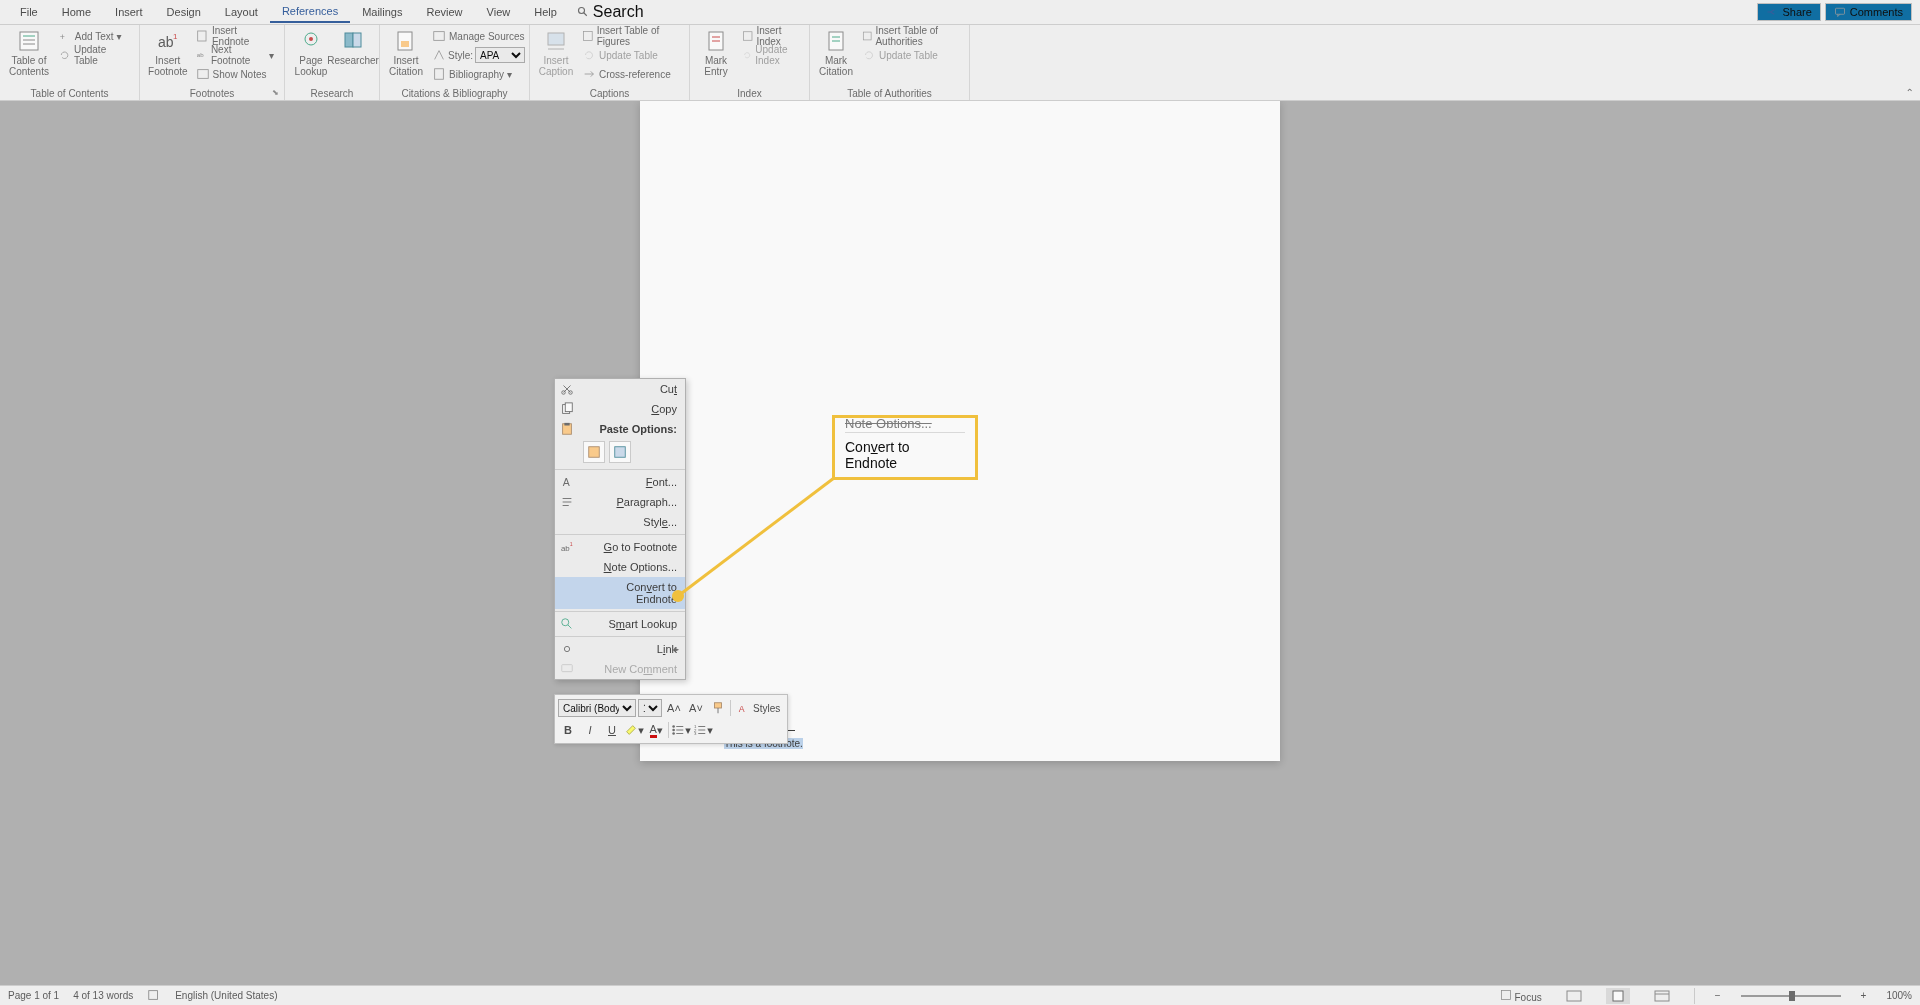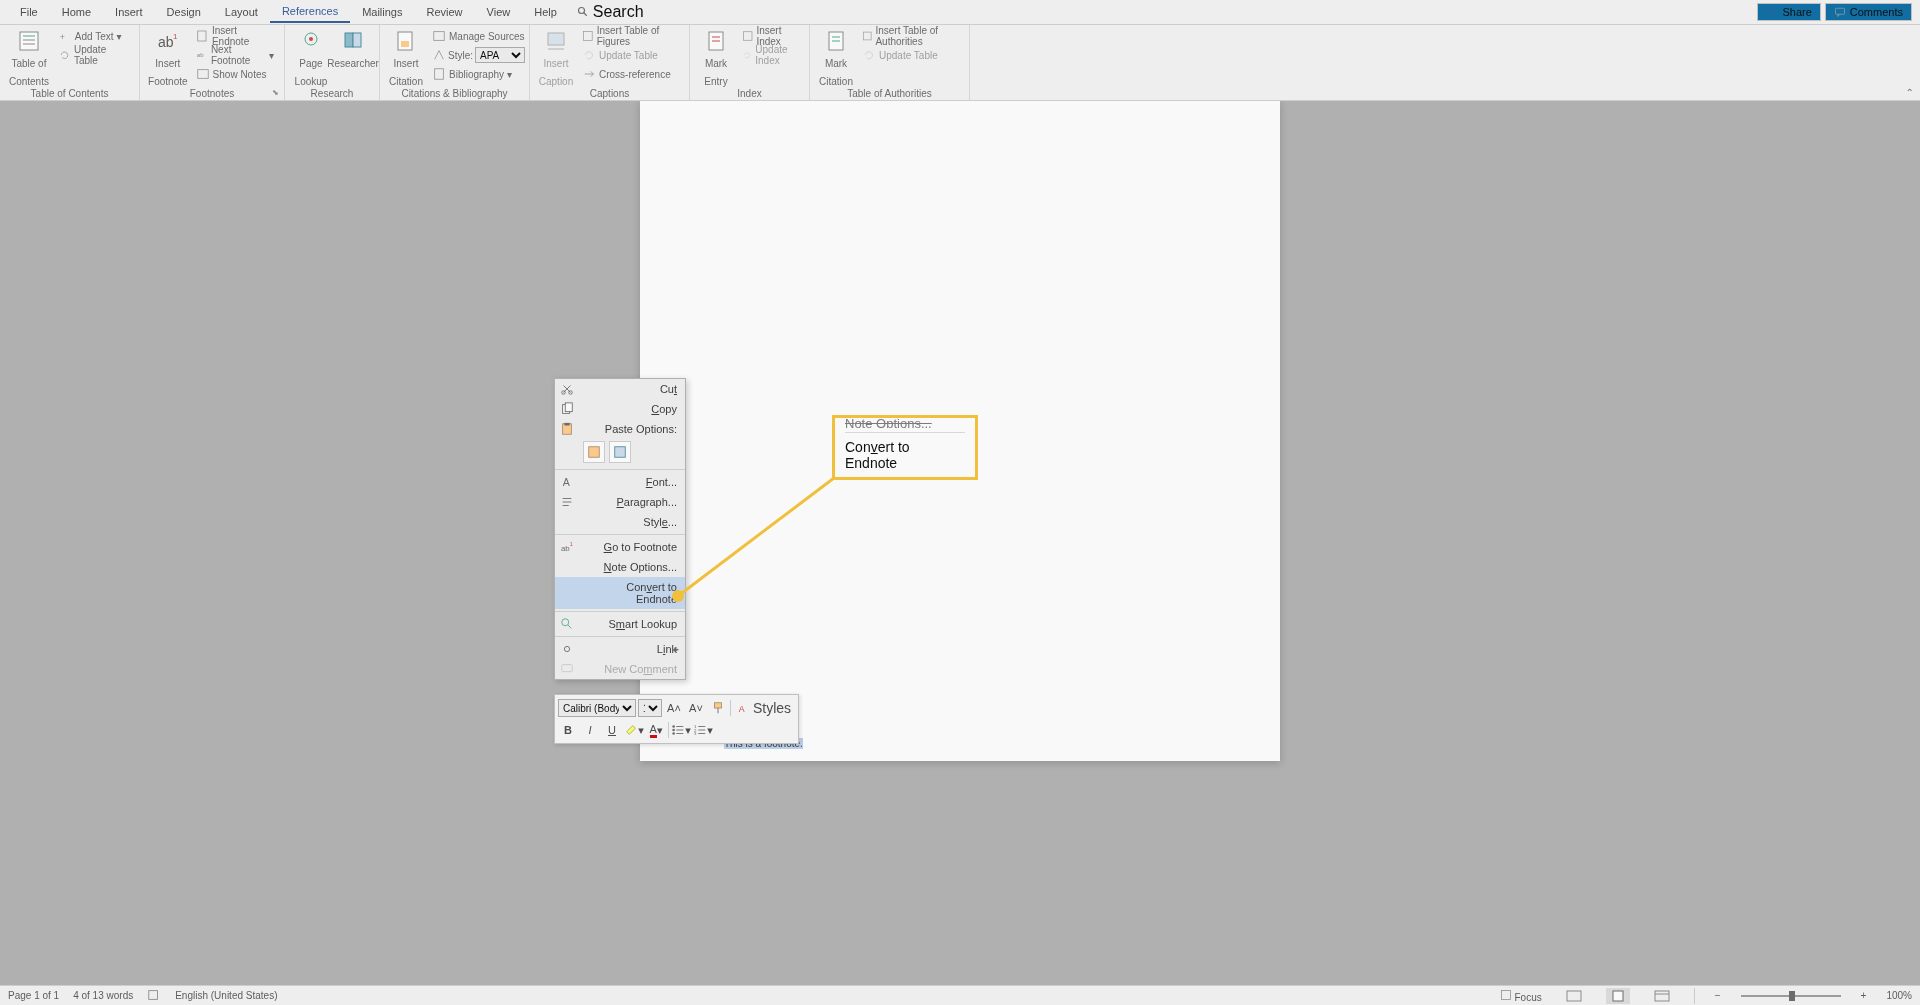--- a/index.html
+++ b/index.html
@@ -14,21 +14,21 @@
 .right-tabs { margin-left: auto; display: flex; gap: 4px; }
 .share-btn, .comments-btn { padding: 2px 8px; font-size: 11px; border: 1px solid #c0c0c0; background: #0369a1; display: flex; align-items: center; gap: 4px; cursor: pointer; }
 
 
 .ribbon { background: #f3f3f3; height: 76px; display: flex; border-bottom: 1px solid #d0d0d0; }
 .ribbon-group { border-right: 1px solid #d8d8d8; padding: 2px 6px; display: flex; flex-direction: column; position: relative; }
 .ribbon-group-content { display: flex; flex: 1; align-items: flex-start; gap: 2px; }
 .ribbon-group-label { font-size: 10px; color: #666; text-align: center; padding: 1px 0; position: absolute; bottom: 0; left: 0; right: 0; }
 .ribbon-btn-large { display: flex; flex-direction: column; align-items: center; justify-content: center; padding: 2px 4px; cursor: pointer; min-width: 40px; }
 .ribbon-btn-large .icon { width: 24px; height: 24px; margin-bottom: 2px; }
-.ribbon-btn-large .label { font-size: 10px; color: #666; text-align: center; line-height: 18px; }
+.ribbon-btn-large .label { font-size: 10px; color: #666; text-align: center; line-height: 11px; }
 .ribbon-btn-small { display: flex; align-items: center; gap: 3px; padding: 1px 4px; cursor: pointer; font-size: 10px; color: #666; height: 18px; }
 .ribbon-btn-small .icon { width: 14px; height: 14px; }
 .ribbon-col { display: flex; flex-direction: column; gap: 1px; }
 .style-selector { display: flex; align-items: center; gap: 2px; }
 .style-select { font-size: 10px; border: 1px solid #aaa; height: 16px; width: 50px; }
 .ribbon-collapse { position: absolute; right: 6px; bottom: 2px; font-size: 10px; color: #666; cursor: pointer; }
 .dialog-launcher { position: absolute; right: 2px; bottom: 2px; font-size: 8px; color: #888; cursor: pointer; width: 10px; height: 10px; }
 
 
 .doc-area { background: #b0b0b0; position: absolute; top: 101px; bottom: 20px; left: 0; right: 0; overflow: hidden; }
@@ -339,21 +339,21 @@
       </svg>
     <span>Cu<span class="u">t</span></span>
   </div>
   <div class="context-item">
     <svg class="ci-icon" viewBox="0 0 16 16">
         <rect x="3" y="3" width="8" height="10" fill="#fff" stroke="#666"></rect>
         <rect x="6" y="1" width="8" height="10" fill="#fff" stroke="#666"></rect>
       </svg>
     <span><span class="u">C</span>opy</span>
   </div>
-  <div class="context-item" style="font-weight:400">
+  <div class="context-item" style="font-weight:700">
     <svg class="ci-icon" viewBox="0 0 16 16">
         <rect x="3" y="2" width="10" height="12" fill="#fc8" stroke="#a86"></rect>
         <rect x="5" y="1" width="6" height="3" fill="#666"></rect>
       </svg>
     <span>Paste Options:</span>
   </div>
   <div class="paste-options">
     <div class="paste-opt">
         <svg width="14" height="14" viewBox="0 0 16 16">
           <rect x="2" y="2" width="12" height="12" fill="#fc8" stroke="#a86"></rect>
@@ -442,21 +442,21 @@
         <svg width="14" height="14" viewBox="0 0 16 16">
           <rect x="4" y="2" width="8" height="6" fill="#fc8" stroke="#a86"></rect>
           <line x1="8" y1="8" x2="8" y2="14" stroke="#666"></line>
         </svg>
       </div>
     <div class="mini-sep"></div>
     <div class="mini-btn" style="width:auto; padding:0 4px">
         <svg width="14" height="14" viewBox="0 0 16 16">
           <text x="2" y="12" font-size="10" fill="#c44">A</text>
         </svg>
-        <span style="font-size:14px; margin-left:2px">Styles</span>
+        <span style="font-size:10px; margin-left:2px">Styles</span>
       </div>
   </div>
   <div class="mini-row">
     <div class="mini-btn">
         <b>B</b>
       </div>
     <div class="mini-btn">
         <i>I</i>
       </div>
     <div class="mini-btn">

